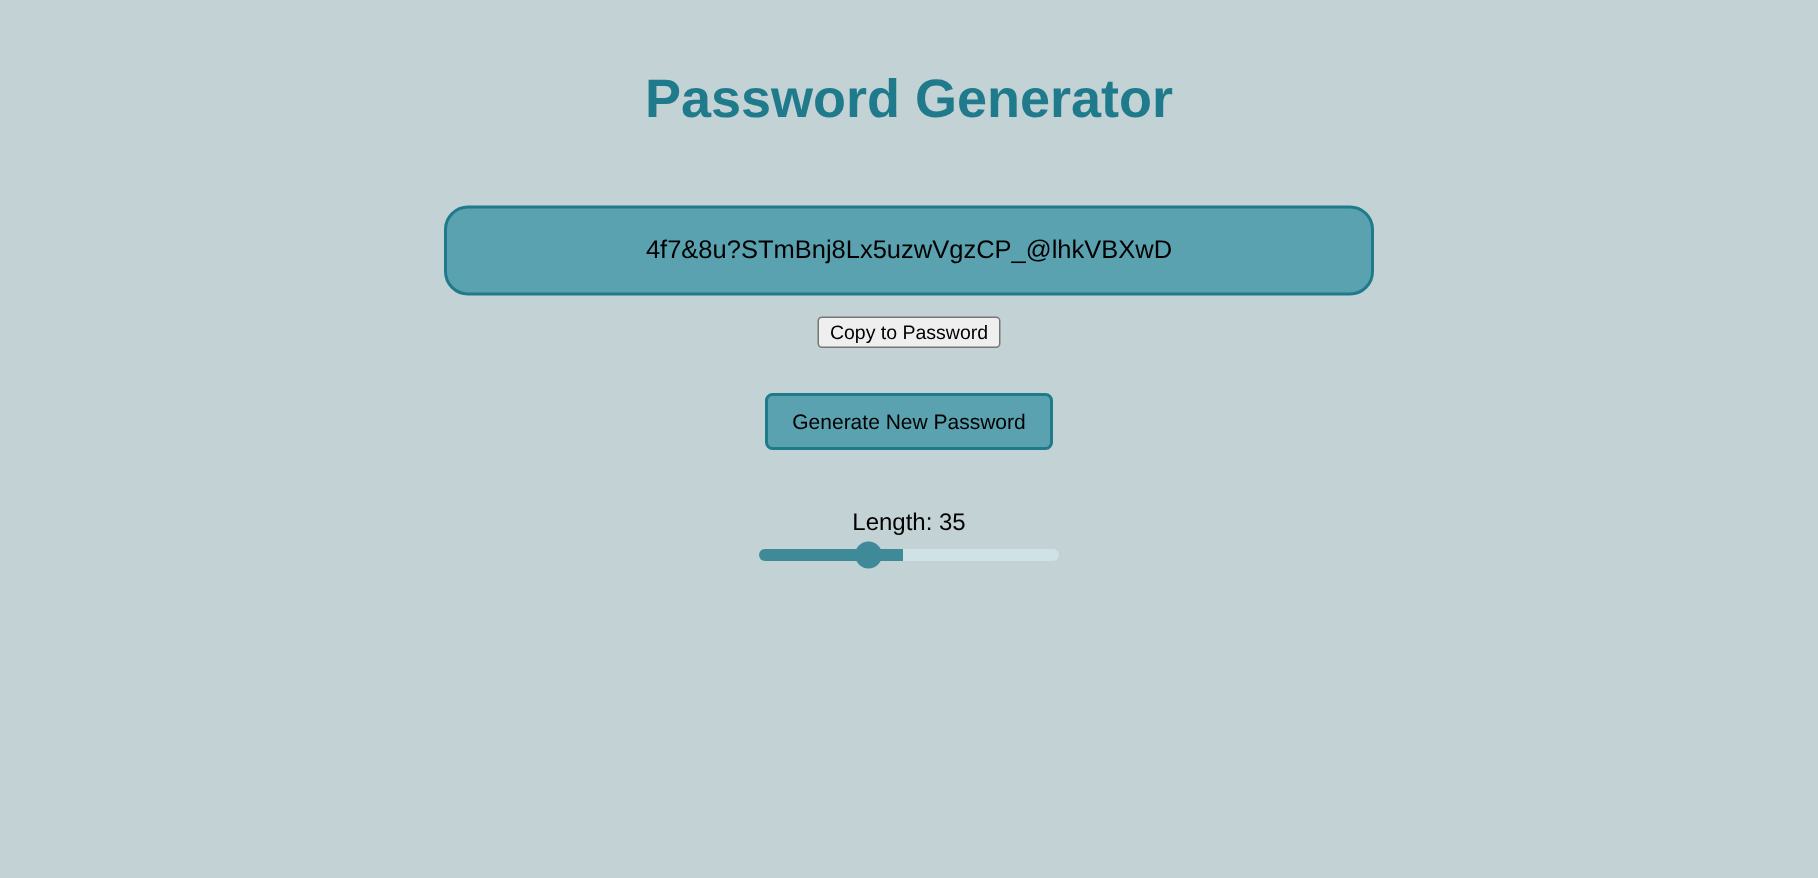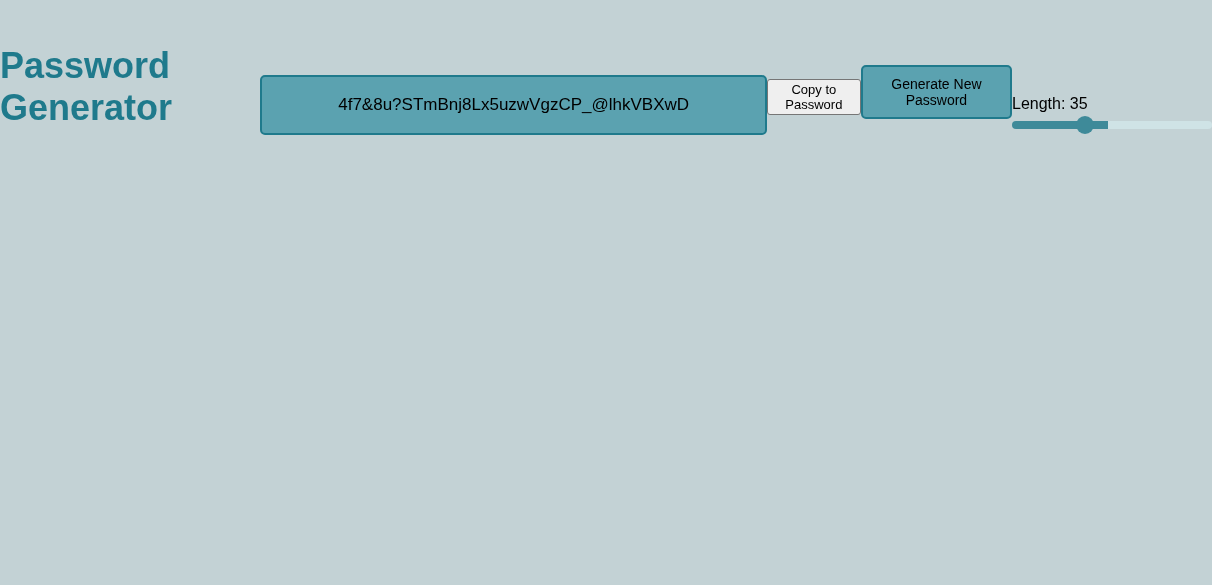--- a/index.html
+++ b/index.html
@@ -10,35 +10,35 @@
     body {
       background-color: #c3d2d5;
       font-family: -apple-system, BlinkMacSystemFont, "Segoe UI", Helvetica, Arial, sans-serif;
       width: 1212px;
       height: 585px;
       overflow: hidden;
     }
     .container {
       width: 100%;
       display: flex;
-      flex-direction: row;
+      flex-direction: column;
       align-items: center;
       padding-top: 45px;
     }
     h1.title {
       color: #1f7a8c;
       font-size: 36px;
       font-weight: 800;
       margin-bottom: 50px;
     }
     .password-display {
-      width: 676px;
+      width: 620px;
       background-color: #5ba2b0;
       border: 2px solid #1f7a8c;
-      border-radius: 5px;
+      border-radius: 16px;
       padding: 18px 10px;
       text-align: center;
       font-size: 17px;
       color: #000;
       margin-bottom: 14px;
     }
     .copy-btn {
       background-color: #efefef;
       border: 1px solid #767676;
       border-radius: 3px;
@@ -77,20 +77,21 @@
     }
     .option-row input[type="checkbox"] {
       width: 13px;
       height: 13px;
       accent-color: #0370e0;
       cursor: pointer;
     }
     .length-section {
       display: flex;
       flex-direction: column;
+      align-items: center;
       gap: 8px;
     }
     .length-label {
       font-size: 16px;
       color: #000;
     }
     .slider {
       -webkit-appearance: none;
       appearance: none;
       width: 200px;

